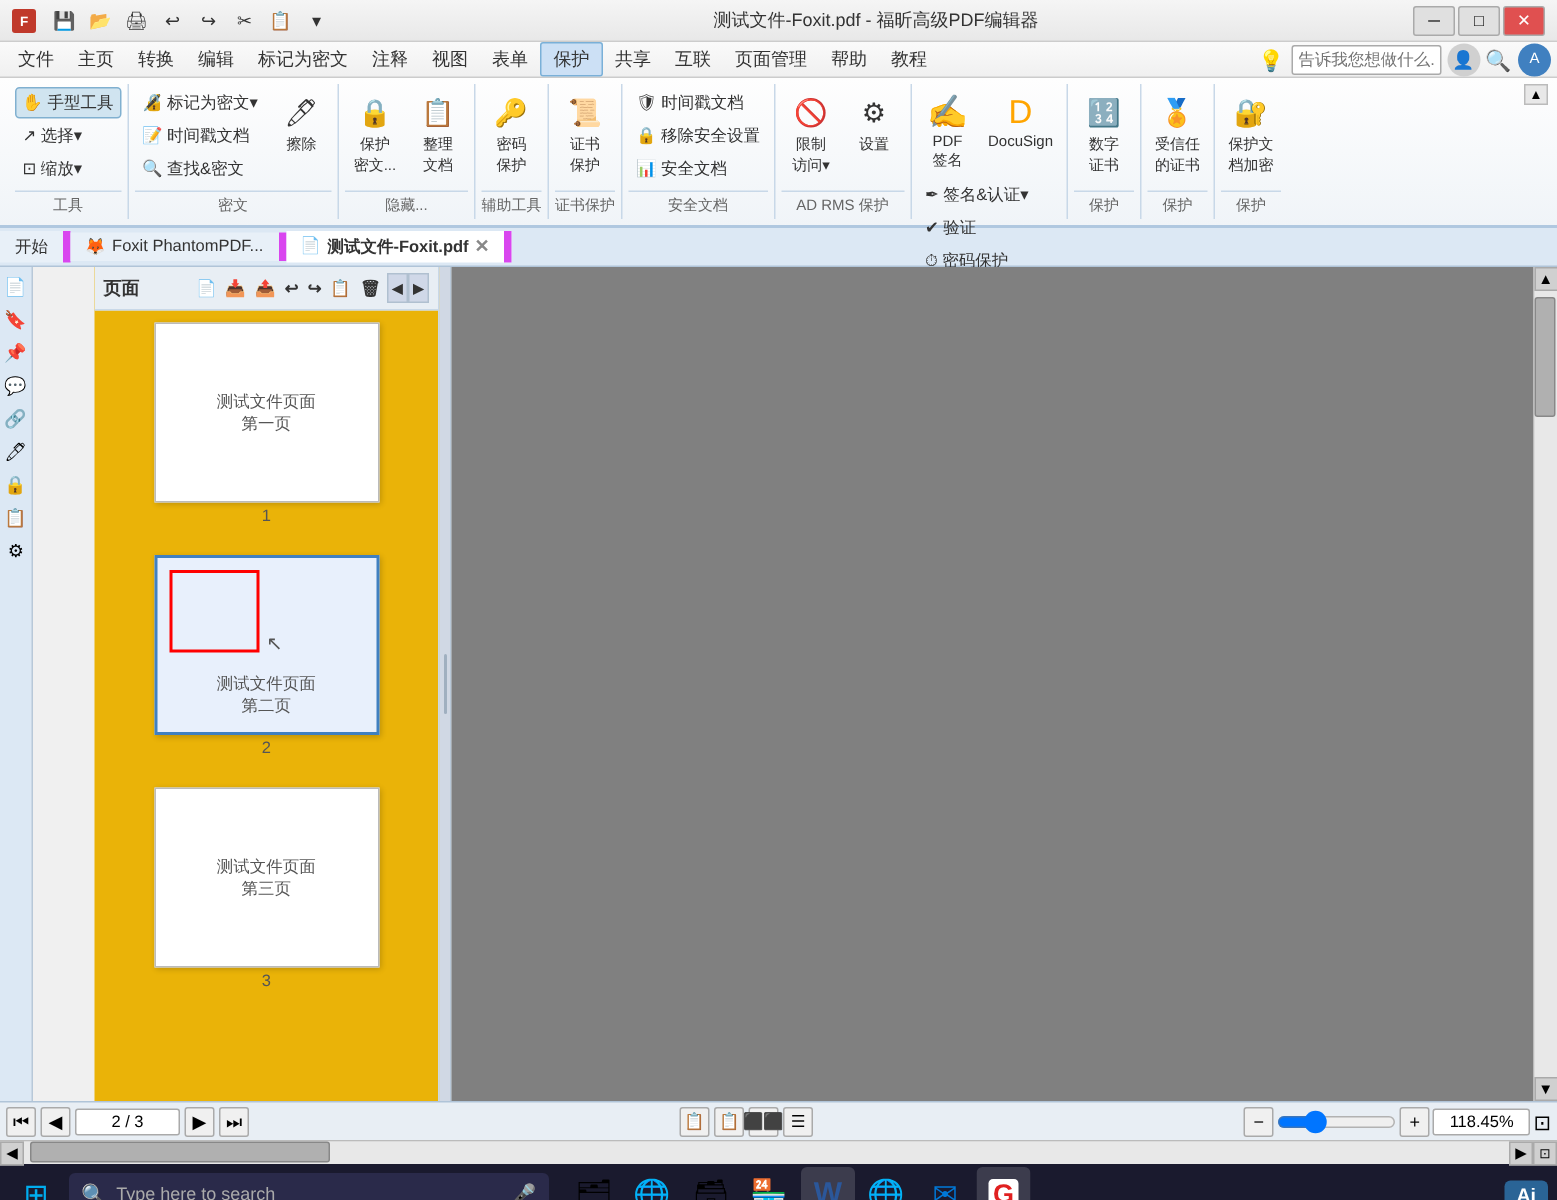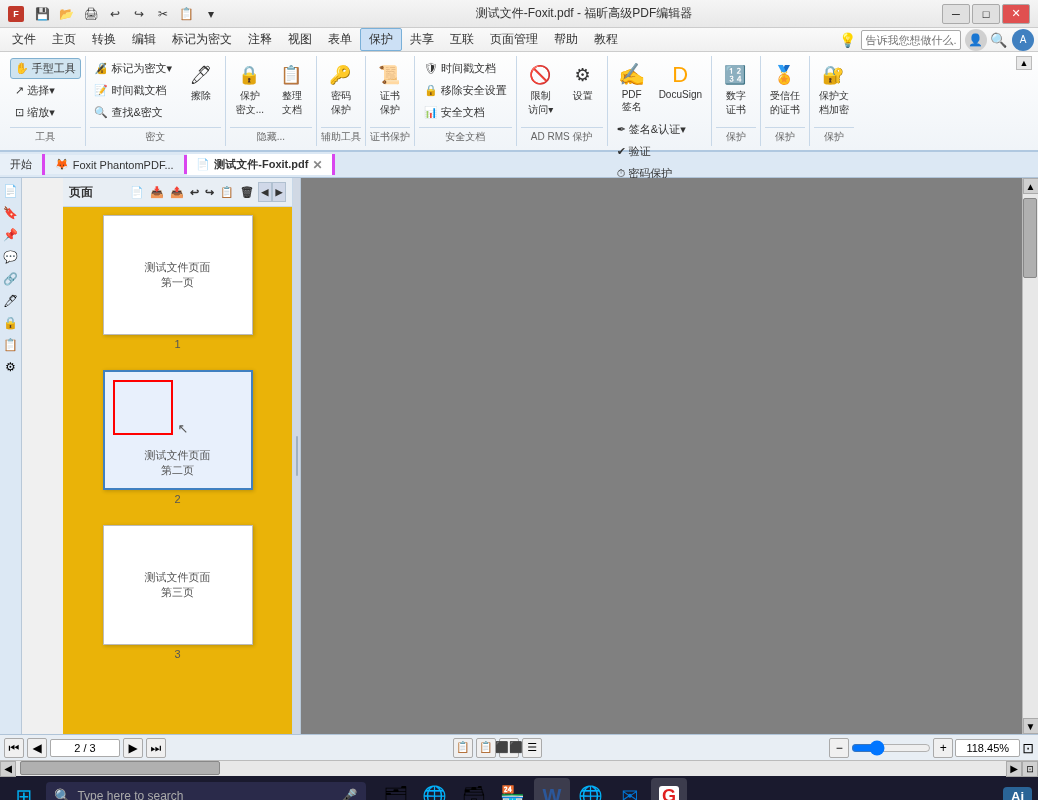--- a/index.html
+++ b/index.html
@@ -133,25 +133,24 @@
     
     .doc-tabs {
       display: flex;
       align-items: center;
       background: #dce8f4;
       border-bottom: 1px solid #b0c4d8;
       height: 26px;
     }
     .doc-tab {
       display: flex;
-      align-items: center;
       padding: 3px 10px;
       font-size: 11px;
       cursor: pointer;
-      border-right: 3px solid #d946ef;
+      border-right: 5px solid #d946ef;
       background: #e8f0f8;
       color: #333;
       gap: 4px;
     }
     .doc-tab.active { background: #ffffff; font-weight: bold; }
     .doc-tab-close { font-size: 12px; color: #888; cursor: pointer; }
 
     
     .page-panel {
       width: 230px;

